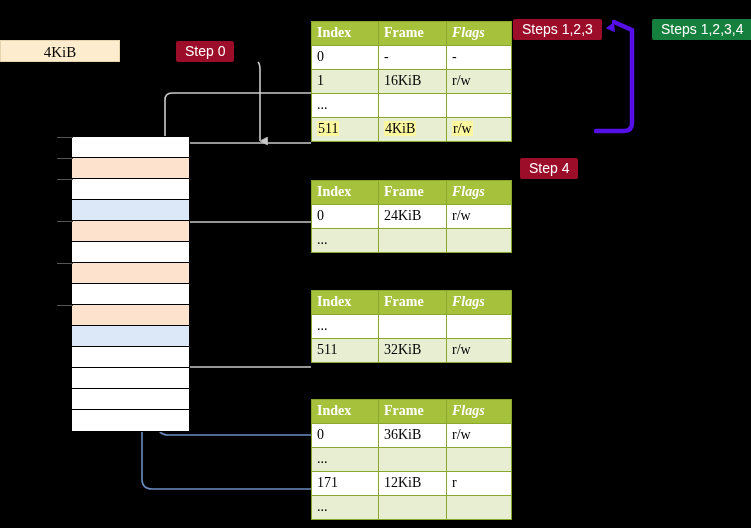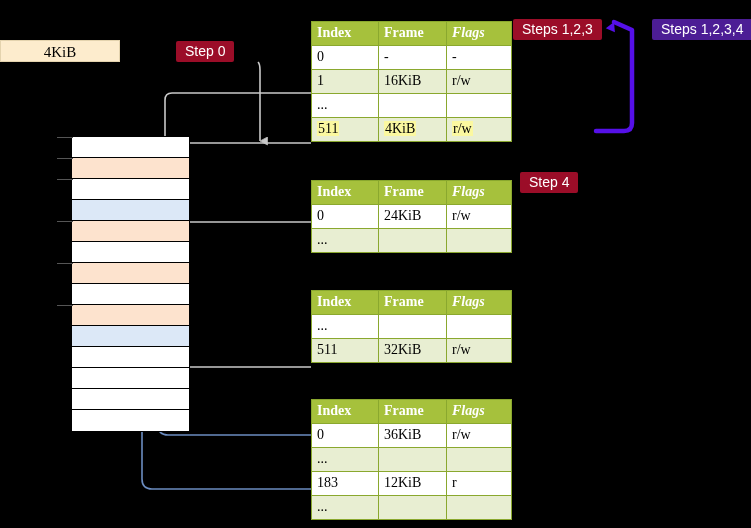--- a/index.html
+++ b/index.html
@@ -21,21 +21,21 @@
     position: absolute;
     color: #ffffff;
     font-size: 14px;
     font-family: Liberation Sans, sans-serif;
     padding: 2px 9px 3px 9px;
     white-space: nowrap;
     line-height: 16px;
     border-radius: 2px;
   }
   .badge-red   { background: #9b0d28; }
-  .badge-blue  { background: #4c1d95; }
+  .badge-blue  { background: #15803d; }
 
   .memlabel {
     position: absolute;
     background: #fdeccd;
     color: #000000;
     font-size: 15px;
     font-family: "Liberation Serif", serif;
     text-align: center;
     line-height: 19px;
     border: 1px solid #e4d3ae;
@@ -183,21 +183,21 @@
   <div class="tick" style="top:158px;"></div>
   <div class="tick" style="top:179px;"></div>
   <div class="tick" style="top:221px;"></div>
   <div class="tick" style="top:263px;"></div>
   <div class="tick" style="top:305px;"></div>
 
   <div class="badge badge-red" style="left:176px; top:41px;">
     <span>Step 0</span>
   </div>
 
-  <div class="badge badge-red" style="left:520px; top:172px;text-align:right;">
+  <div class="badge badge-red" style="left:520px; top:158px;text-align:right;">
     <span>Step 4</span>
   </div>
 
   <div class="badge badge-red" style="left:513px; top:19px;">
     <span>Steps 1,2,3</span>
   </div>
 
   <div class="badge badge-blue" style="left:652px; top:19px;">
     <span>Steps 1,2,3,4</span>
   </div>
@@ -291,21 +291,21 @@
         <td>0</td>
         <td>36KiB</td>
         <td>r/w</td>
       </tr>
       <tr class="even">
         <td>...</td>
         <td></td>
         <td></td>
       </tr>
       <tr class="odd">
-        <td>183</td>
+        <td>171</td>
         <td>12KiB</td>
         <td>r</td>
       </tr>
       <tr class="even">
         <td>...</td>
         <td></td>
         <td></td>
       </tr>
     </tbody>
   </table>

